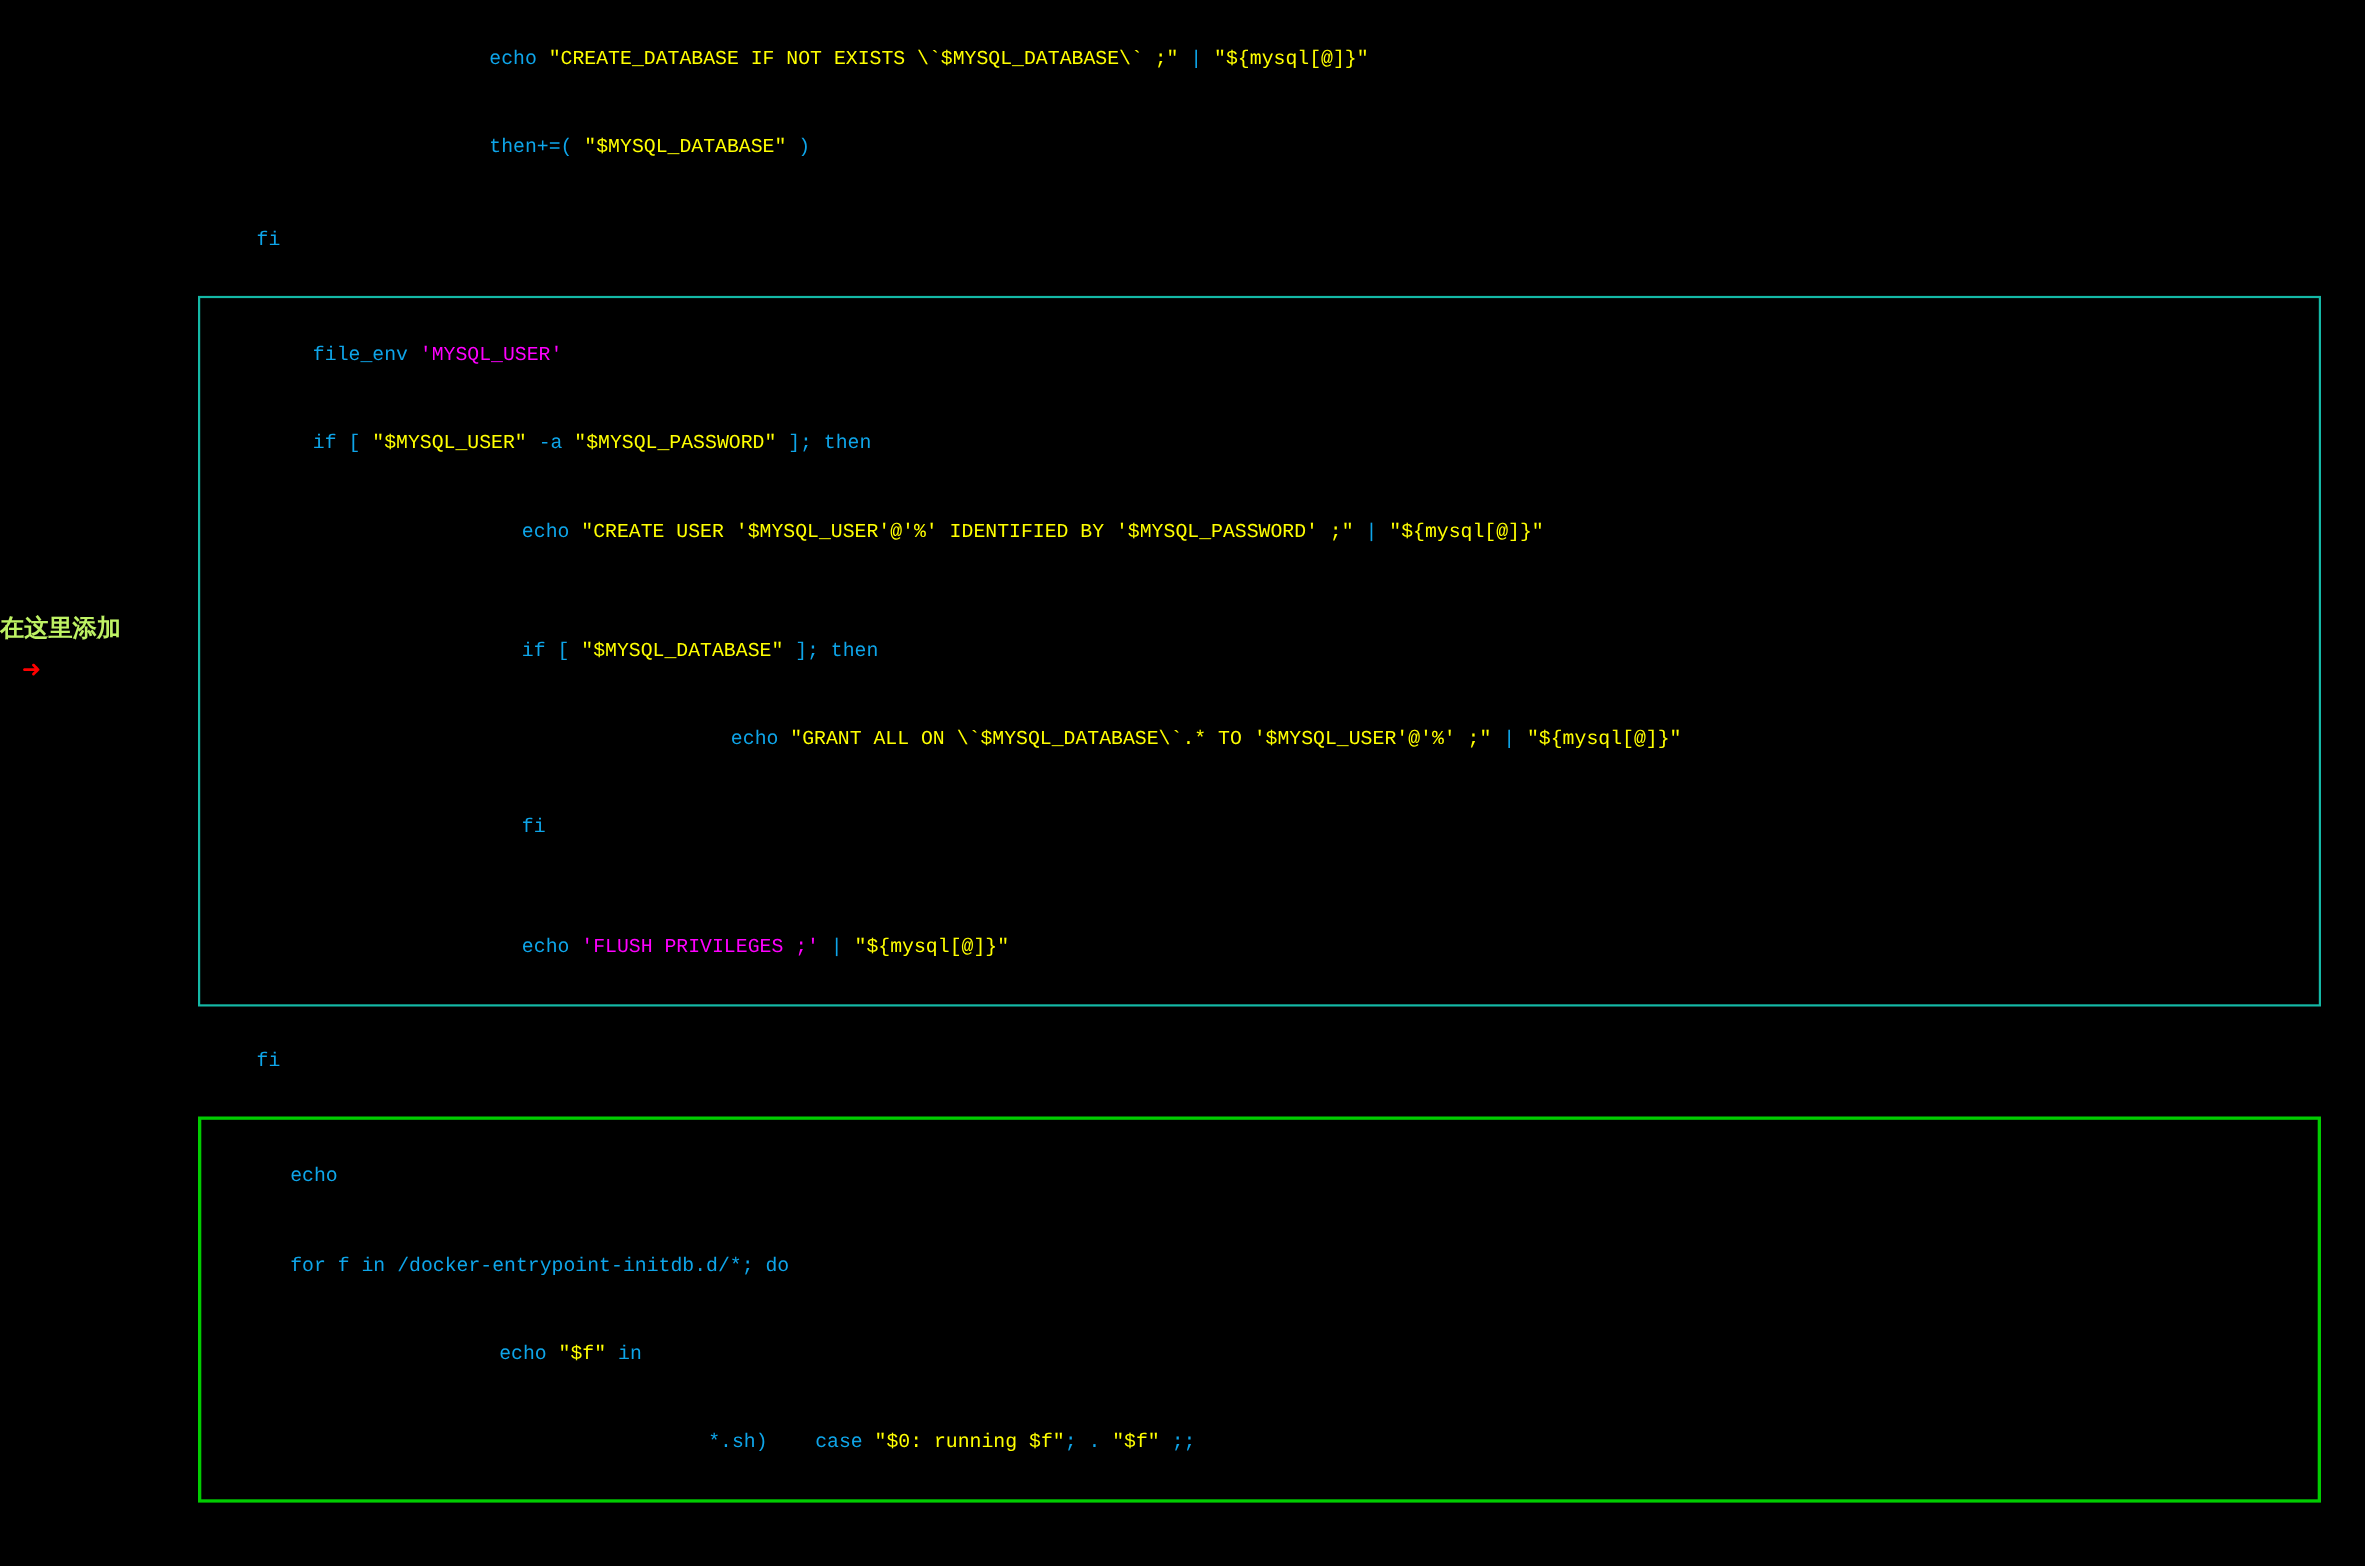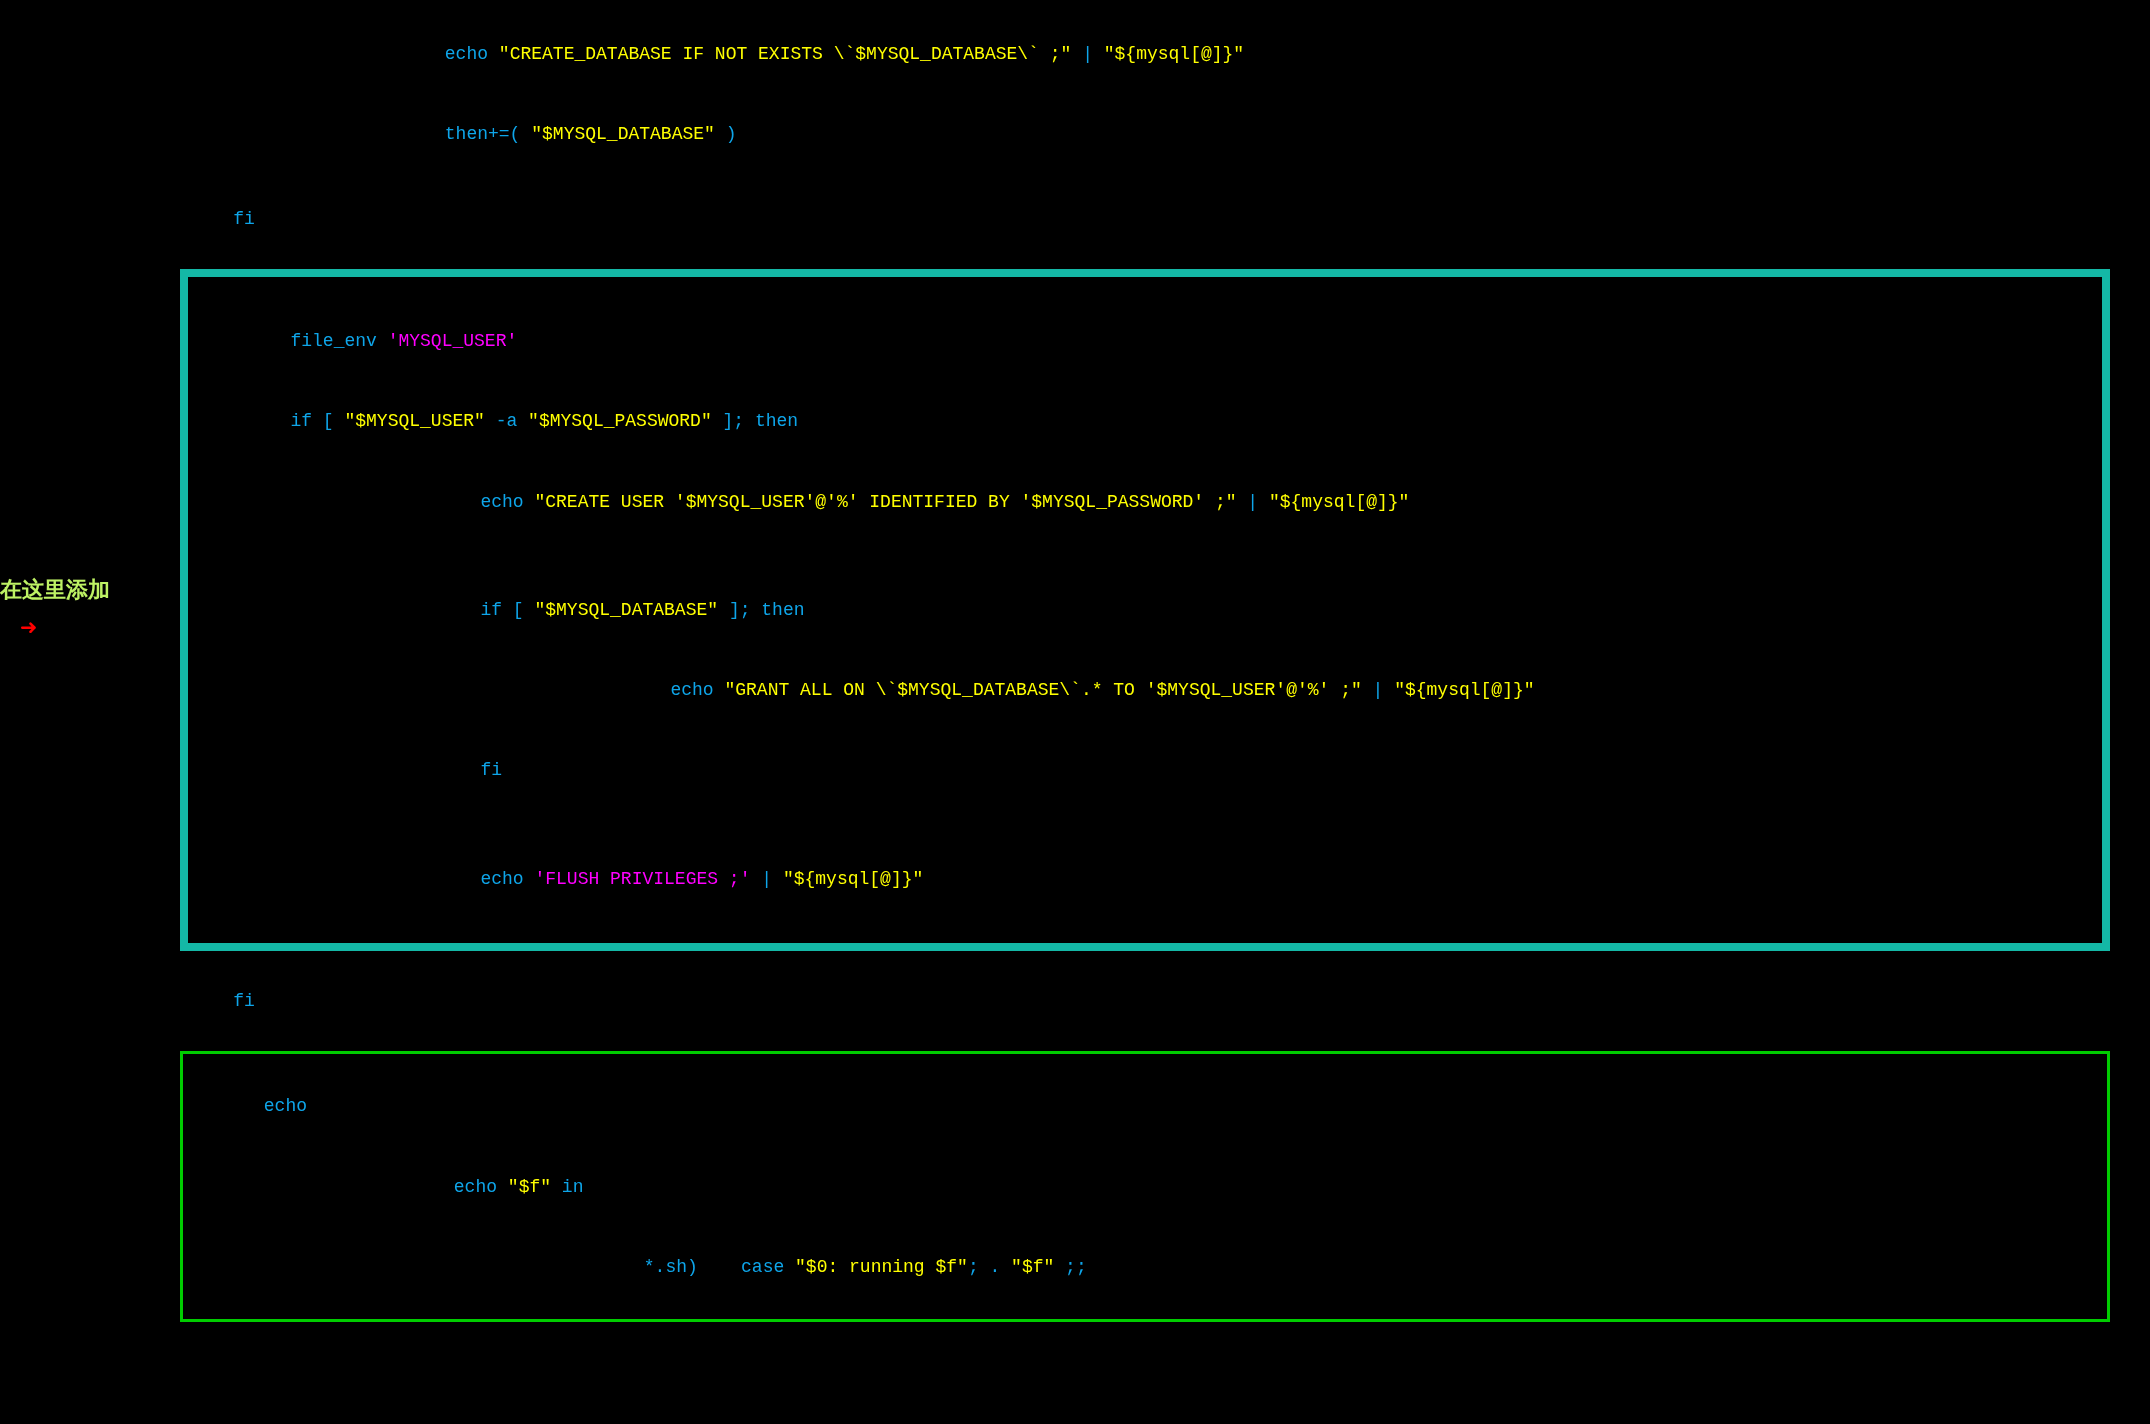--- a/index.html
+++ b/index.html
@@ -36,24 +36,24 @@
       padding: 1px 0;
     }
     .indent2 { padding-left: 380px; }
 
     .green { color: #0ea5e9; }
     .yellow { color: #ffff00; }
     .magenta { color: #ff00ff; }
 
     
     .red-box {
-      border: 8px solid #14b8a6;
+      border: 2px solid #14b8a6;
       margin-left: 180px;
       margin-right: 40px;
-      padding: 24px 16px;
+      padding: 12px 16px;
       position: relative;
       margin-bottom: 8px;
       background-color: #000000;
     }
 
     
     .green-box {
       border: 3px solid #00cc00;
       margin-left: 180px;
       margin-right: 40px;
@@ -118,20 +118,23 @@
   </div>
 
   <span class="line base-indent">
     <span class="green">fi</span>
   </span>
 
   <div class="green-box" style="margin-top:10px;">
     <span class="line">
       <span class="green">echo</span>
     </span>
+    <span class="line">
+      <span class="green">for f in /docker-entrypoint-initdb.d/*; do</span>
+    </span>
     <span class="line" style="padding-left:190px;">
       <span class="green">echo </span><span class="yellow">"$f"</span><span class="green"> in</span>
     </span>
     <span class="line" style="padding-left:380px;">
       <span class="green">*.sh)    case </span><span class="yellow">"$0: running $f"</span><span class="green">; . </span><span class="yellow">"$f"</span><span class="green"> ;;</span>
     </span>
 
   </div>
 
 </div>

